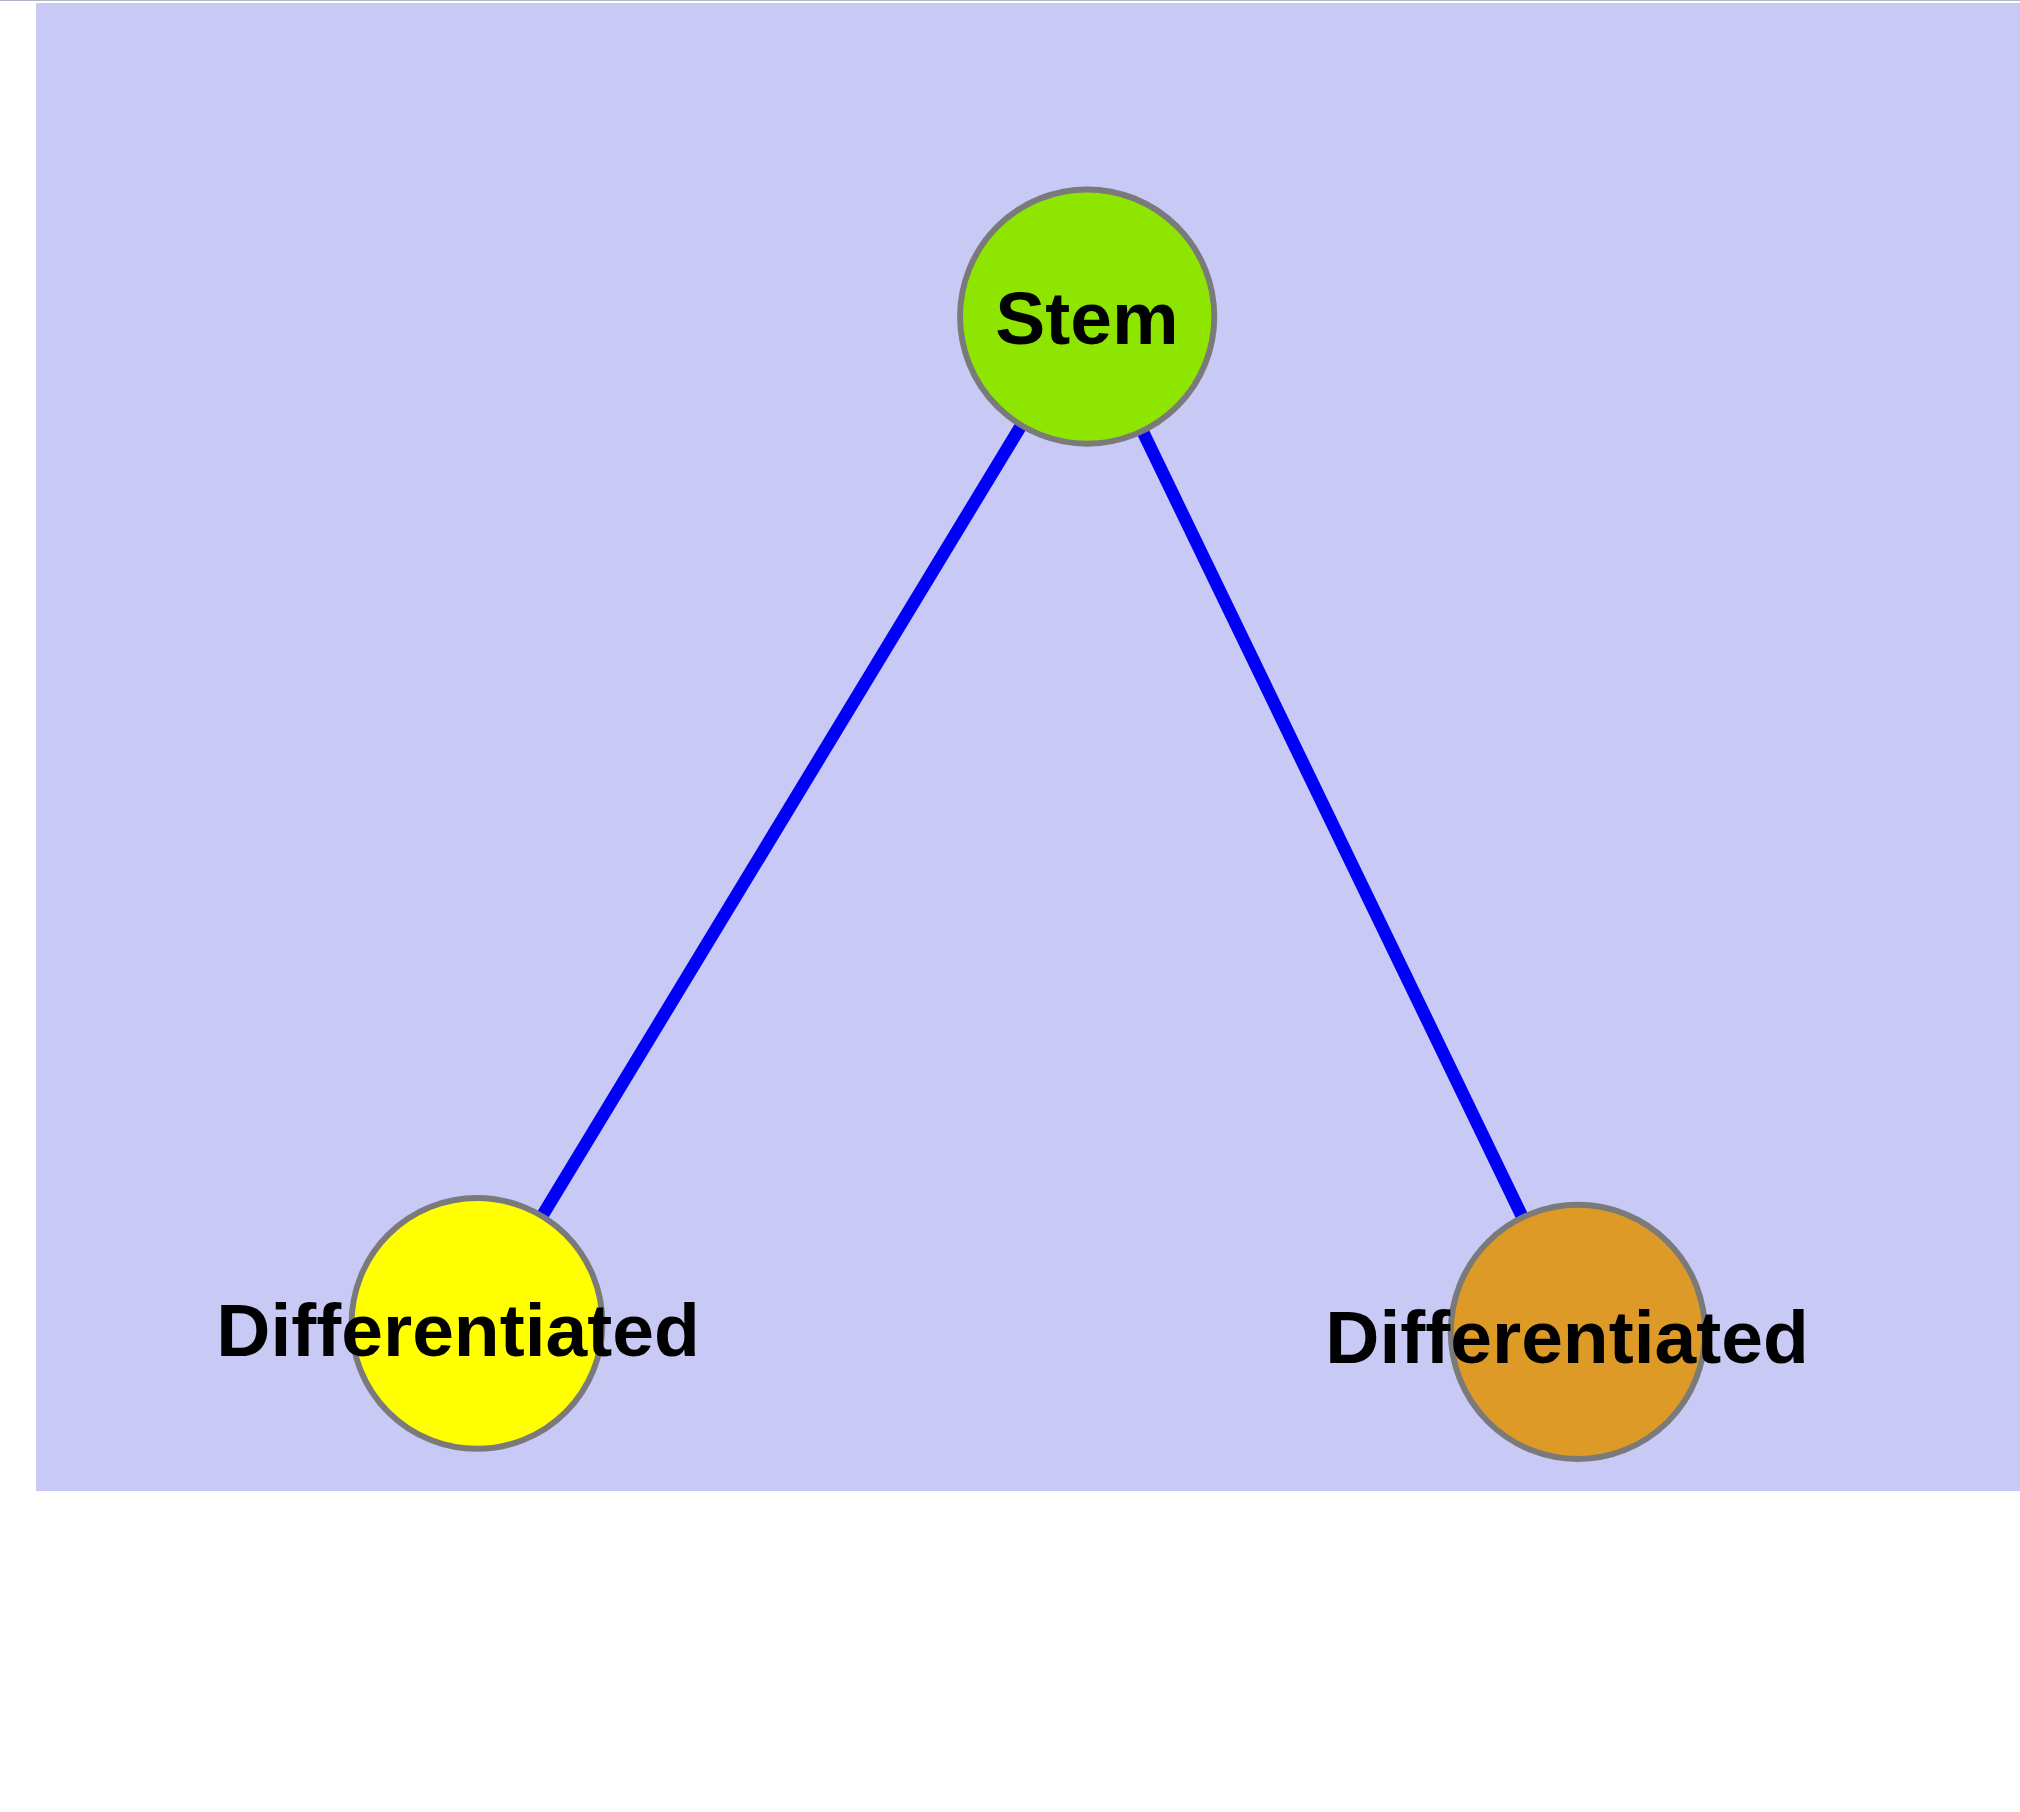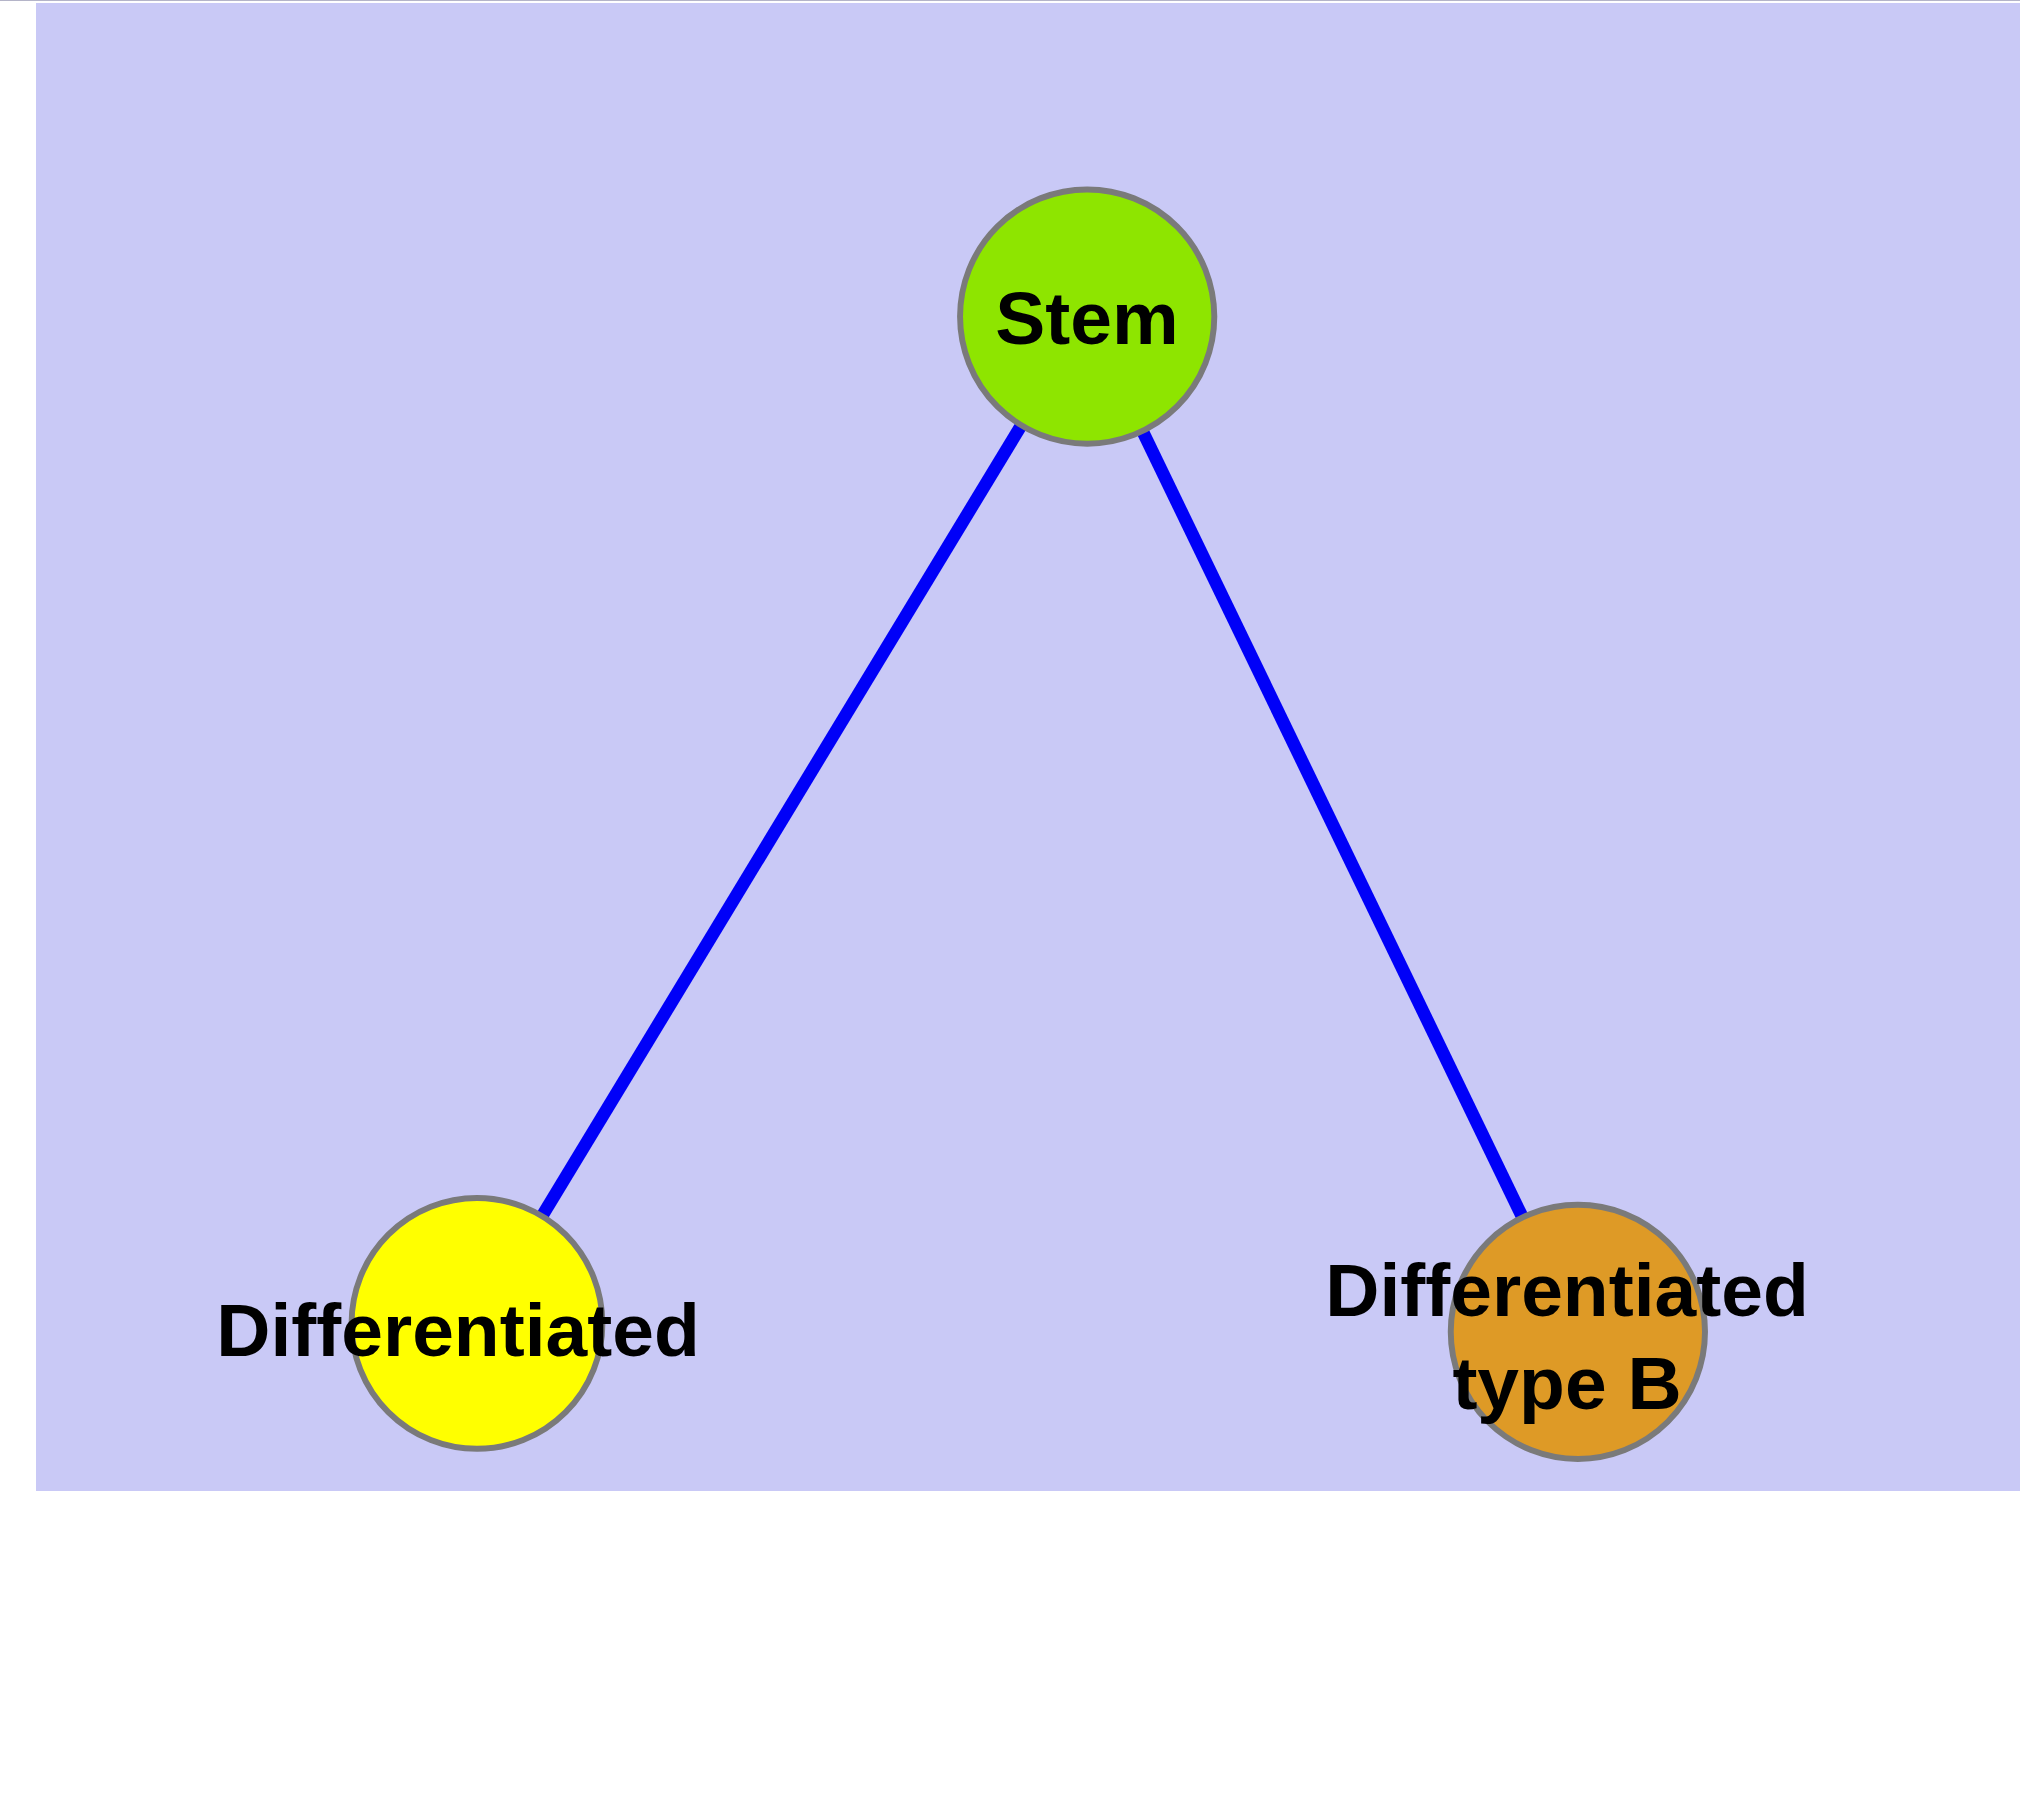--- a/index.html
+++ b/index.html
@@ -63,17 +63,16 @@
     <div class="node-label" style="left: 1051px; top: 315px; font-size: 75px; line-height: 93px; color: rgb(0, 0, 0);">
       <span class="label-line">Stem</span>
     </div>
 
     <div class="node-label" style="left: 422px; top: 1327px; font-size: 75px; line-height: 93px; color: rgb(0, 0, 0);">
       <span class="label-line">Differentiated</span>
     </div>
 
     <div class="node-label" style="left: 1531px; top: 1334px; font-size: 75px; line-height: 93px; color: rgb(0, 0, 0);">
       <span class="label-line">Differentiated</span>
-      <span class="label-line">type B</span>
     </div>
   </div>
 </div>
 
 
 </body></html>

